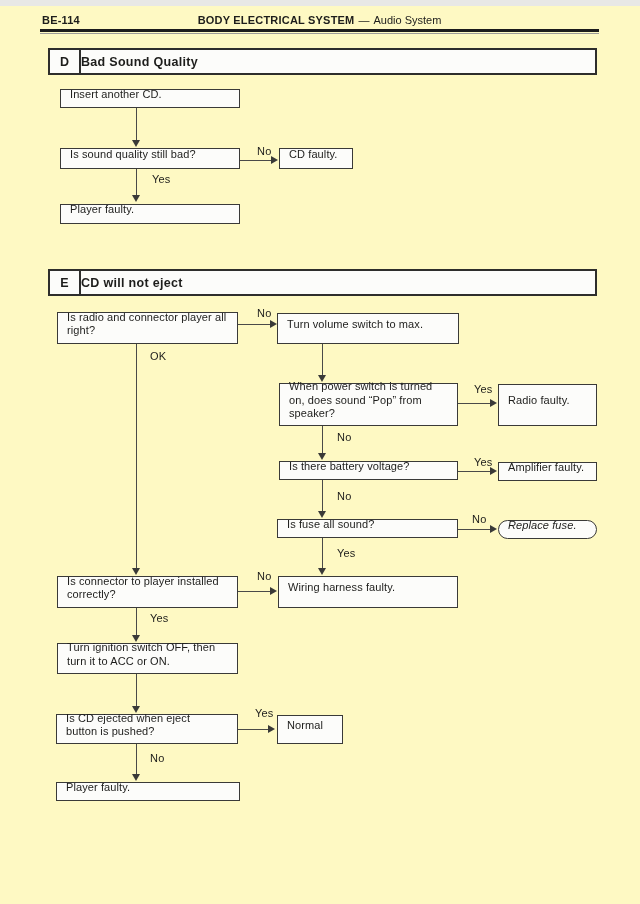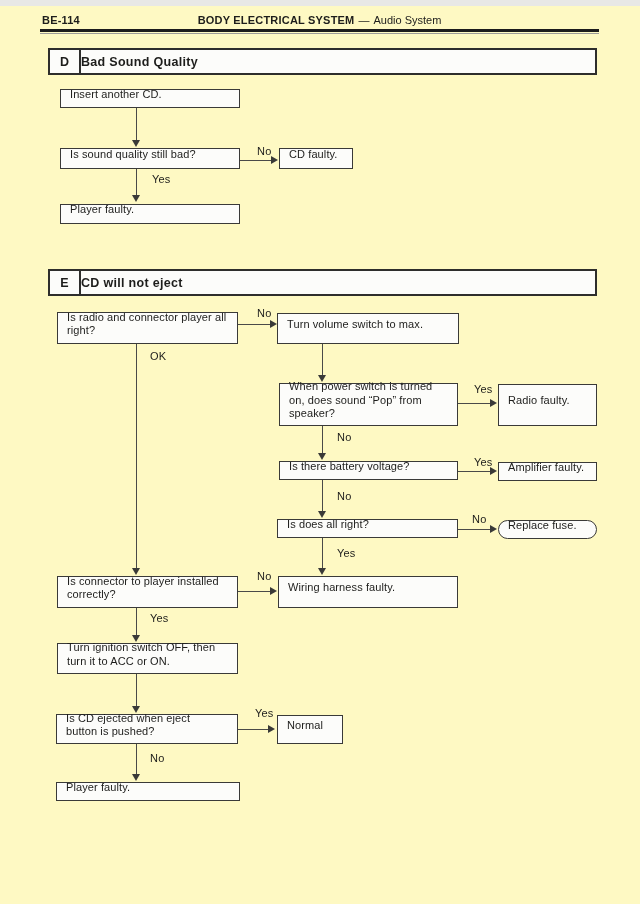--- a/index.html
+++ b/index.html
@@ -18,21 +18,21 @@
   .rule-light{position:absolute;left:40px;top:27px;width:559px;height:1px;background:#9c9c98;}
   
   .sec{position:absolute;display:flex;border:2px solid #2e2e2c;background:#fcfcfa;box-sizing:border-box;}
   .sec-letter{width:29px;border-right:2px solid #2e2e2c;display:flex;align-items:center;justify-content:center;
     font-size:12.5px;font-weight:bold;}
   .sec-title{display:flex;align-items:center;padding-left:0;font-size:12.5px;font-weight:bold;letter-spacing:.3px;}
   
   .box{position:absolute;box-sizing:border-box;border:1.5px solid #3a3a38;background:#fcfcfa;
     display:flex;align-items:center;padding:2px 6px 10px 9px;
     font-size:11px;line-height:13.5px;letter-spacing:.1px;}
-  .pill{border-radius:10px;}
+  .pill{border-radius:10px;font-style:italic;}
   .pr-lg{padding-right:46px;}
   
   .vline{position:absolute;width:1px;background:#4a4a48;}
   .hline{position:absolute;height:1px;background:#4a4a48;}
   .arr-d{position:absolute;width:0;height:0;border-left:4px solid transparent;border-right:4px solid transparent;border-top:7px solid #3a3a38;}
   .arr-r{position:absolute;width:0;height:0;border-top:4px solid transparent;border-bottom:4px solid transparent;border-left:7px solid #3a3a38;}
   .lbl{position:absolute;font-size:11px;letter-spacing:.2px;padding-left:8px;}
 </style>
 </head>
 <body>
@@ -67,21 +67,21 @@
     <div class="sec-letter">E</div>
     <div class="sec-title">CD will not eject</div>
   </div>
 
   <div class="box" style="left:57px;top:306px;width:181px;height:32px">Is radio and connector player all right?</div>
   <div class="box" style="left:277px;top:307px;width:182px;height:31px">Turn volume switch to max.</div>
   <div class="box" style="left:279px;top:377px;width:179px;height:43px">When power switch is turned on, does sound “Pop” from speaker?</div>
   <div class="box" style="left:498px;top:378px;width:99px;height:42px">Radio faulty.</div>
   <div class="box" style="left:279px;top:455px;width:179px;height:19px">Is there battery voltage?</div>
   <div class="box" style="left:498px;top:456px;width:99px;height:19px">Amplifier faulty.</div>
-  <div class="box" style="left:277px;top:513px;width:181px;height:19px">Is does all right?</div>
+  <div class="box" style="left:277px;top:513px;width:181px;height:19px">Is fuse all sound?</div>
   <div class="box pill" style="left:498px;top:514px;width:99px;height:19px">Replace fuse.</div>
   <div class="box" style="left:57px;top:570px;width:181px;height:32px">Is connector to player installed correctly?</div>
   <div class="box" style="left:278px;top:570px;width:180px;height:32px">Wiring harness faulty.</div>
   <div class="box" style="left:57px;top:637px;width:181px;height:31px">Turn ignition switch OFF, then turn it to ACC or ON.</div>
   <div class="box pr-lg" style="left:56px;top:708px;width:182px;height:30px">Is CD ejected when eject button is pushed?</div>
   <div class="box" style="left:277px;top:709px;width:66px;height:29px">Normal</div>
   <div class="box" style="left:56px;top:776px;width:184px;height:19px">Player faulty.</div>
 
   <div class="hline" style="left:238px;top:318px;width:32px"></div>
   <div class="arr-r" style="left:270px;top:314px"></div>

